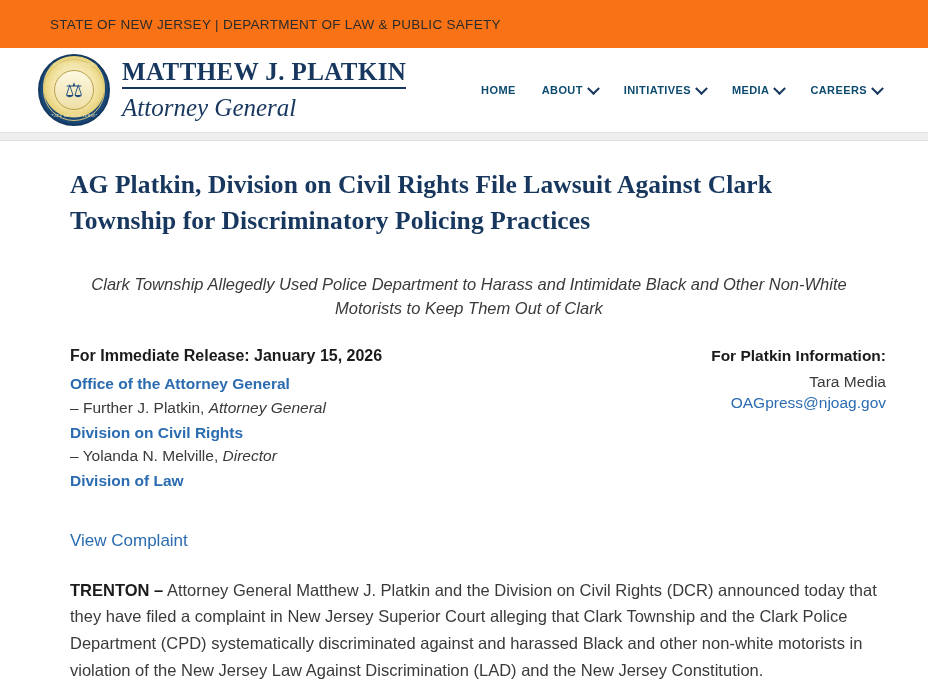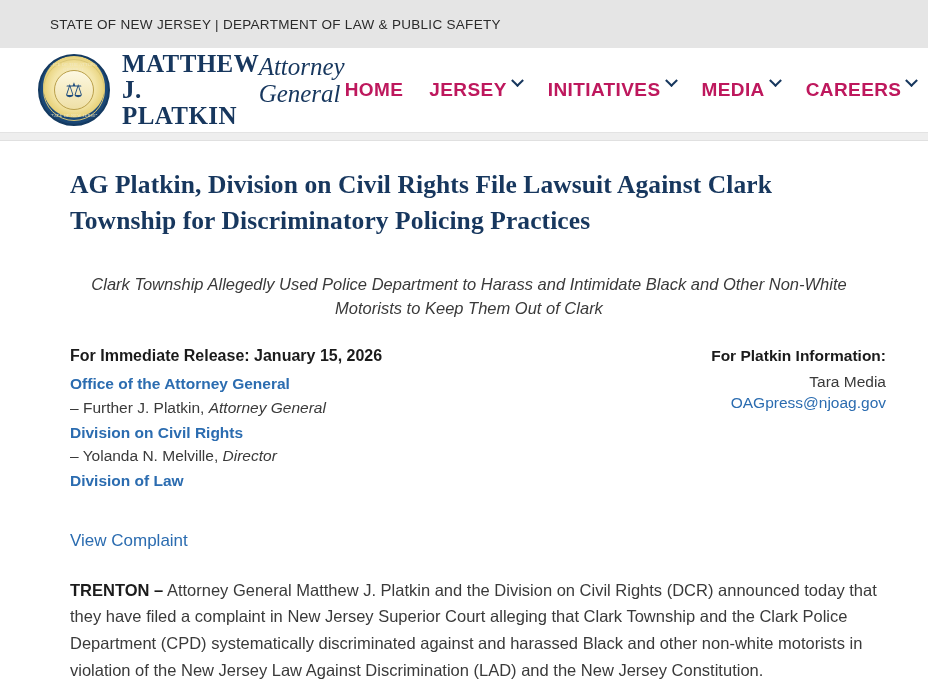--- a/index.html
+++ b/index.html
@@ -13,21 +13,21 @@
     color: #333333;
     overflow: hidden;
   }
 
   
   .state-bar {
     height: 48px;
     display: flex;
     align-items: center;
     padding-left: 50px;
-    background: #e5e5e5;
+    background: #f97316;
   }
   .state-bar-text {
     font-size: 13.5px;
     letter-spacing: 0.3px;
     color: #2b2b2b;
     font-weight: 400;
   }
 
   
   .site-header {
@@ -81,21 +81,21 @@
     left: 0; right: 0;
     text-align: center;
     font-size: 4.2px;
     letter-spacing: 0.3px;
     color: #f2e9c4;
     font-family: "Liberation Serif", serif;
   }
   .seal .micro-top { top: 6px; }
   .seal .micro-bot { bottom: 6px; }
 
-  .brand-text { display: flex; justify-content: center; }
+  .brand-text { display: flex; flex-direction: column; justify-content: center; }
   .brand-name {
     font-family: "Liberation Serif", serif;
     font-weight: bold;
     font-size: 25px;
     letter-spacing: 0.4px;
     color: #17375e;
     line-height: 1.05;
   }
   .brand-title {
     font-family: "Liberation Serif", serif;
@@ -113,26 +113,26 @@
 
   nav.main-nav {
     margin-left: auto;
     display: flex;
     align-items: center;
     gap: 26px;
     padding-right: 22px;
   }
   .nav-item {
     display: flex;
-    align-items: flex-start;
+    align-items: flex-end;
     gap: 6px;
-    font-size: 19px;
+    font-size: 11px;
     font-weight: bold;
     letter-spacing: 0.4px;
-    color: #be185d;
+    color: #0c4a6e;
     cursor: pointer;
     white-space: nowrap;
   }
   .chev {
     display: inline-block;
     width: 9px;
     height: 9px;
     border-right: 2px solid #17375e;
     border-bottom: 2px solid #17375e;
     transform: rotate(45deg) translate(-2px,-2px);
@@ -259,21 +259,21 @@
       <div class="brand-rule"></div>
       <div class="brand-title">Attorney General</div>
     </div>
   </div>
 
   <nav class="main-nav">
     <div class="nav-item">
       <span>HOME</span>
     </div>
     <div class="nav-item">
-      <span>JERSEY</span>
+      <span>ABOUT</span>
       <span class="chev"></span>
     </div>
     <div class="nav-item">
       <span>INITIATIVES</span>
       <span class="chev"></span>
     </div>
     <div class="nav-item">
       <span>MEDIA</span>
       <span class="chev"></span>
     </div>

